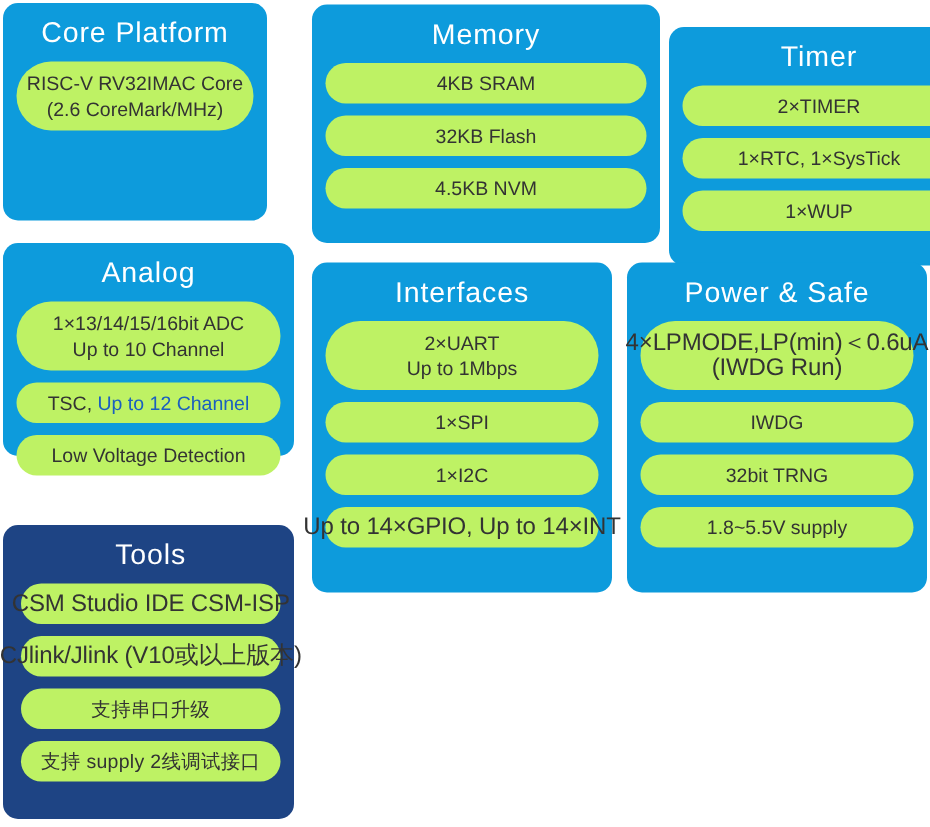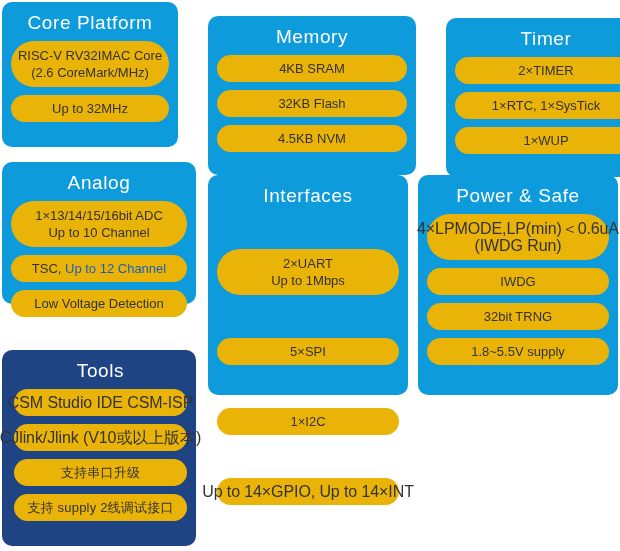--- a/index.html
+++ b/index.html
@@ -34,21 +34,21 @@
     color: #ffffff;
     font-size: 19px;
     font-weight: 400;
     letter-spacing: 0.6px;
     line-height: 26px;
     padding: 2px 0 5px 0;
     user-select: none;
   }
 
   .pill {
-    background: #eab308;
+    background: #bef264;
     border-radius: 999px;
     color: #333333;
     font-size: 13px;
     line-height: 17px;
     text-align: center;
     display: flex;
     align-items: center;
     justify-content: center;
     flex-direction: column;
     box-sizing: border-box;
@@ -58,42 +58,39 @@
   }
   .pill:last-child { margin-bottom: 0; }
   .pill.two-line { padding: 6px 6px; }
   .pill .ln { display: block; }
   .pill .accent { color: #1B5FBF; margin-top: 42px; }
   .pill.tight { font-size: 16px; letter-spacing: -0.1px; }
   .pill.cjk { font-size: 13px; letter-spacing: 0.2px; }
 
   
   #panel-core       { left: 2px;   top: 2px;   width: 176px; height: 145px; }
-  #panel-memory     { left: 208px; top: 16px;   width: 208px; height: 159px; }
+  #panel-memory     { left: 208px; top: 3px;   width: 232px; height: 159px; }
   #panel-timer      { left: 418px; top: 18px;   width: 200px; height: 159px; margin-left: 28px; }
 
   #panel-analog     { left: 2px;   top: 162px; width: 194px; height: 142px; }
-  #panel-interfaces { left: 208px; top: 175px; width: 200px; height: 220px; gap: 35px; }
+  #panel-interfaces { left: 208px; top: 175px; width: 200px; height: 220px; }
   #panel-power      { left: 418px; top: 175px; width: 200px; height: 220px; }
 
   #panel-tools      { left: 2px;   top: 350px; width: 194px; height: 196px; }
 </style>
 </head>
 <body>
 
 <div class="board">
 
   <section class="panel blue" id="panel-core">
     <div class="panel-title">Core Platform</div>
     <div class="pill two-line">
       <span class="ln">RISC-V RV32IMAC Core</span>
       <span class="ln">(2.6 CoreMark/MHz)</span>
-    </div>
-    <div class="pill">
-      <span class="ln">Up to 32MHz</span>
     </div>
   </section>
 
   <section class="panel blue" id="panel-memory">
     <div class="panel-title">Memory</div>
     <div class="pill">
       <span class="ln">4KB SRAM</span>
     </div>
     <div class="pill">
       <span class="ln">32KB Flash</span>
@@ -130,21 +127,21 @@
     </div>
   </section>
 
   <section class="panel blue" id="panel-interfaces">
     <div class="panel-title">Interfaces</div>
     <div class="pill two-line">
       <span class="ln">2×UART</span>
       <span class="ln">Up to 1Mbps</span>
     </div>
     <div class="pill">
-      <span class="ln">5×SPI</span>
+      <span class="ln">1×SPI</span>
     </div>
     <div class="pill">
       <span class="ln">1×I2C</span>
     </div>
     <div class="pill tight">
       <span class="ln">Up to 14×GPIO, Up to 14×INT</span>
     </div>
   </section>
 
   <section class="panel blue" id="panel-power">

